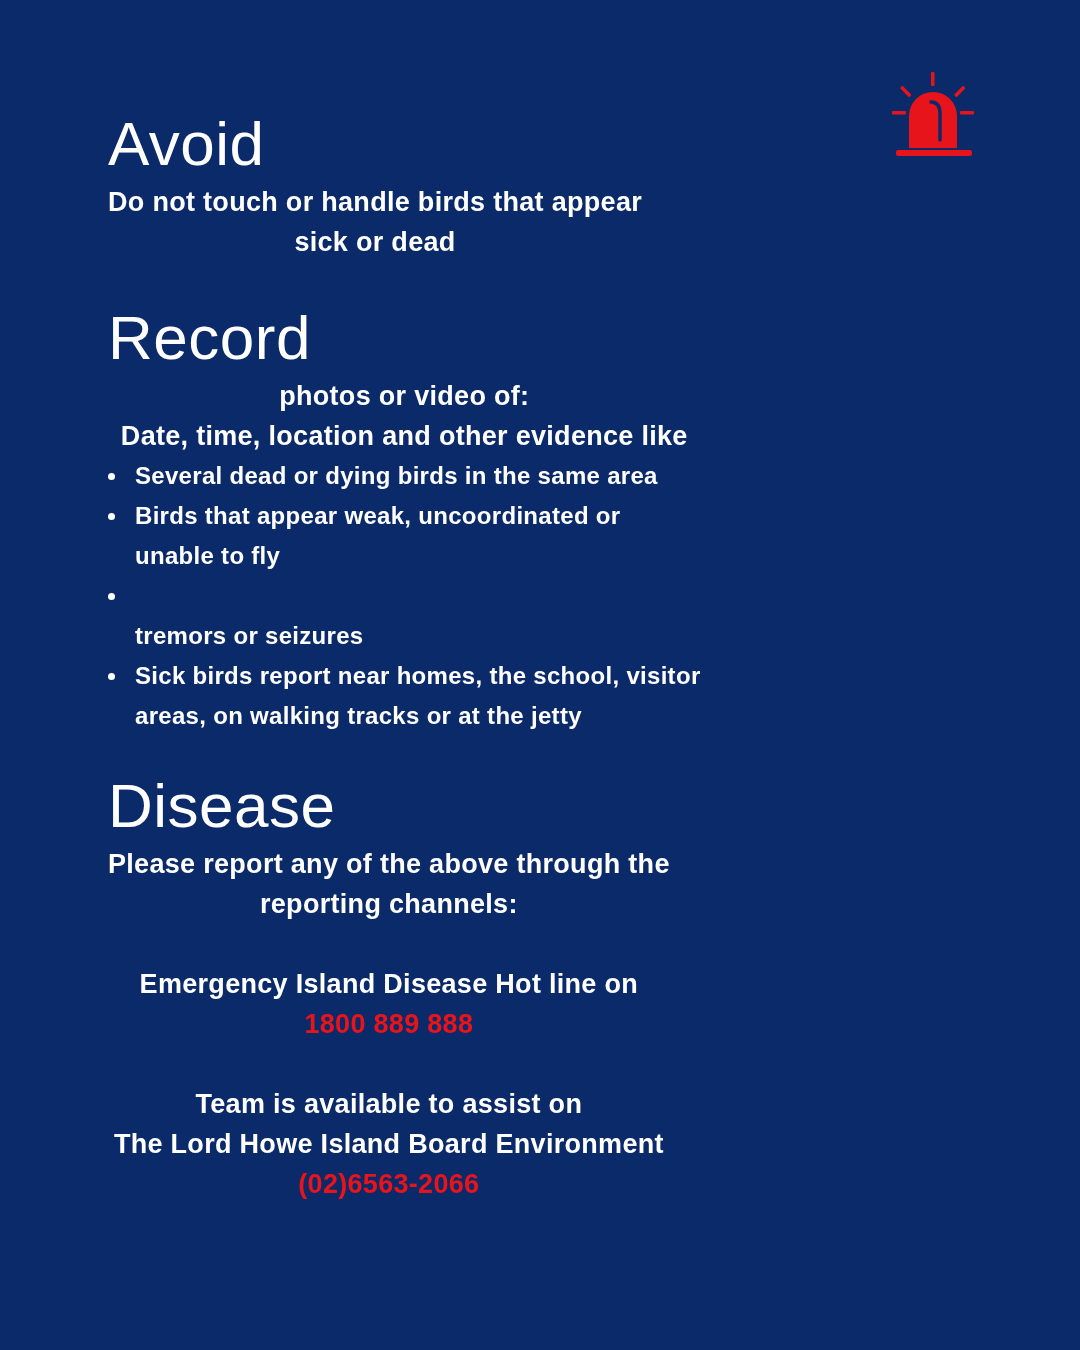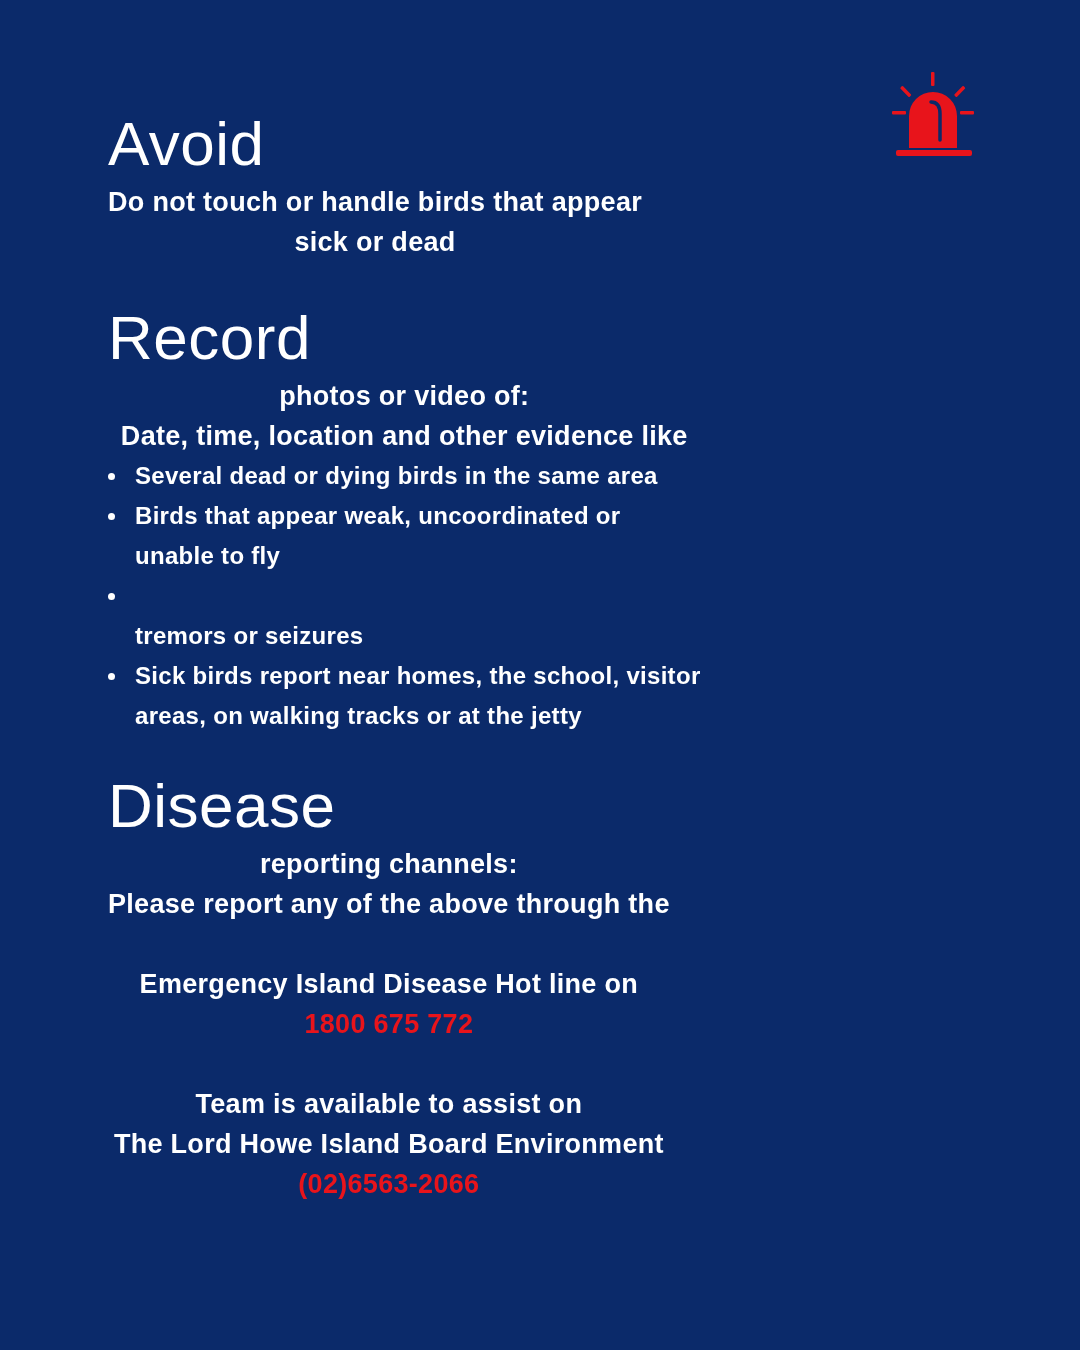--- a/index.html
+++ b/index.html
@@ -119,24 +119,24 @@
       <li>
         <span class="dot"></span>
         <span>Sick birds report near homes, the school, visitor</span><br>
         <span>areas, on walking tracks or at the jetty</span>
       </li>
     </ul>
   </section>
 
   <section class="section-report">
     <h1 class="section-title">Disease</h1>
+    <p class="body-text">Please report any of the above through the</p>
     <p class="body-text">reporting channels:</p>
-    <p class="body-text">Please report any of the above through the</p>
     <div class="spacer"></div>
     <p class="body-text">Emergency Island Disease Hot line on</p>
-    <p class="body-text phone">1800 675 772</p>
+    <p class="body-text phone">1800 889 888</p>
     <div class="spacer"></div>
     <p class="body-text">Team is available to assist on</p>
     <p class="body-text">The Lord Howe Island Board Environment</p>
     <p class="body-text phone">(02)6563-2066</p>
   </section>
 
 </div>
 
 </body></html>

